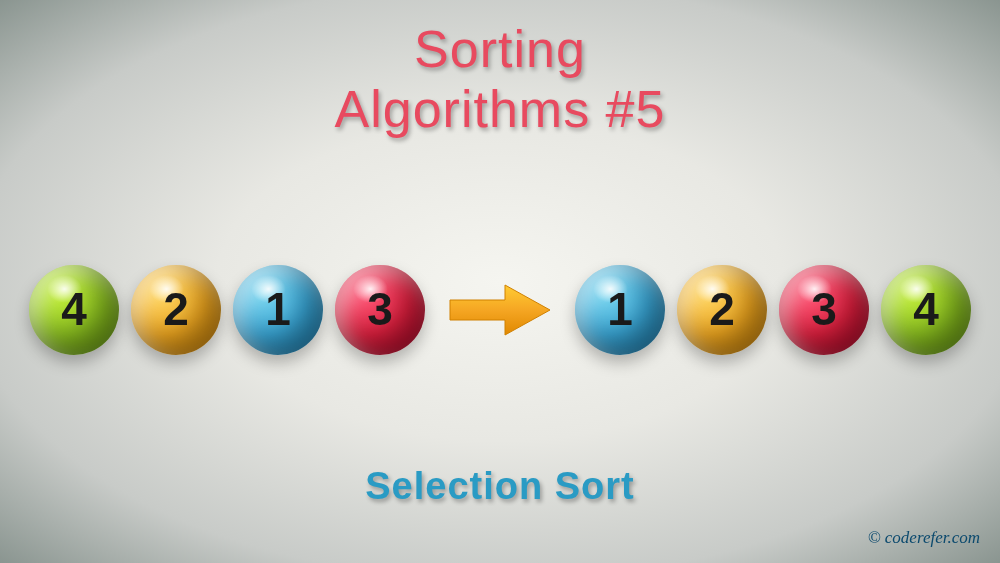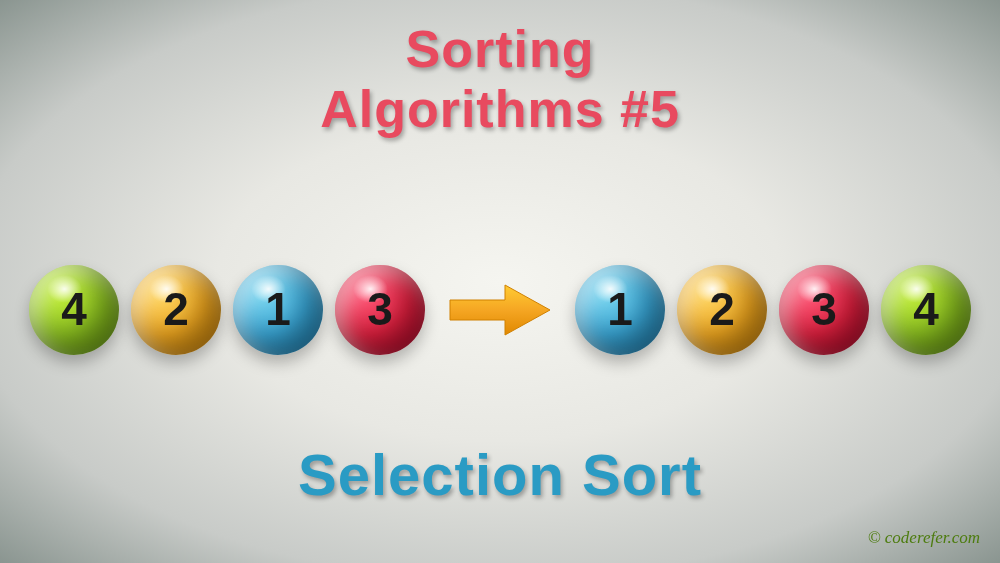--- a/index.html
+++ b/index.html
@@ -9,21 +9,21 @@
       background: radial-gradient(ellipse at center, #f5f5f0 0%, #e8e8e3 40%, #c8cbc8 75%, #8a9590 100%);
       position: relative;
       overflow: hidden;
       font-family: Georgia, serif;
     }
     .title {
       text-align: center;
       padding-top: 20px;
       font-family: 'Cooper Black', 'Arial Black', sans-serif;
       font-size: 52px;
-      font-weight: 700;
+      font-weight: 400;
       color: #e84a5f;
       line-height: 1.15;
       text-shadow: 2px 3px 4px rgba(0,0,0,0.3);
       letter-spacing: 1px;
     }
     .balls-row {
       position: absolute;
       top: 265px;
       left: 0;
       width: 100%;
@@ -74,34 +74,34 @@
       align-items: center;
       justify-content: center;
       margin: 0 8px;
     }
     .subtitle {
       position: absolute;
       bottom: 55px;
       width: 100%;
       text-align: center;
       font-family: 'Cooper Black', 'Arial Black', sans-serif;
-      font-size: 58px;
+      font-size: 38px;
       font-weight: 900;
       color: #2a9bc4;
       text-shadow: 2px 3px 4px rgba(0,0,0,0.3);
       letter-spacing: 1px;
     }
     .credit {
       position: absolute;
       bottom: 15px;
       right: 20px;
       font-family: 'Segoe Script', cursive;
       font-style: italic;
       font-size: 17px;
-      color: #4d7c0f;
+      color: #0c4a6e;
       margin-top: 6px;
     }
   </style>
 </head>
 <body>
 
 <div class="title">
   <div>Sorting</div>
   <div>Algorithms #5</div>
 </div>

